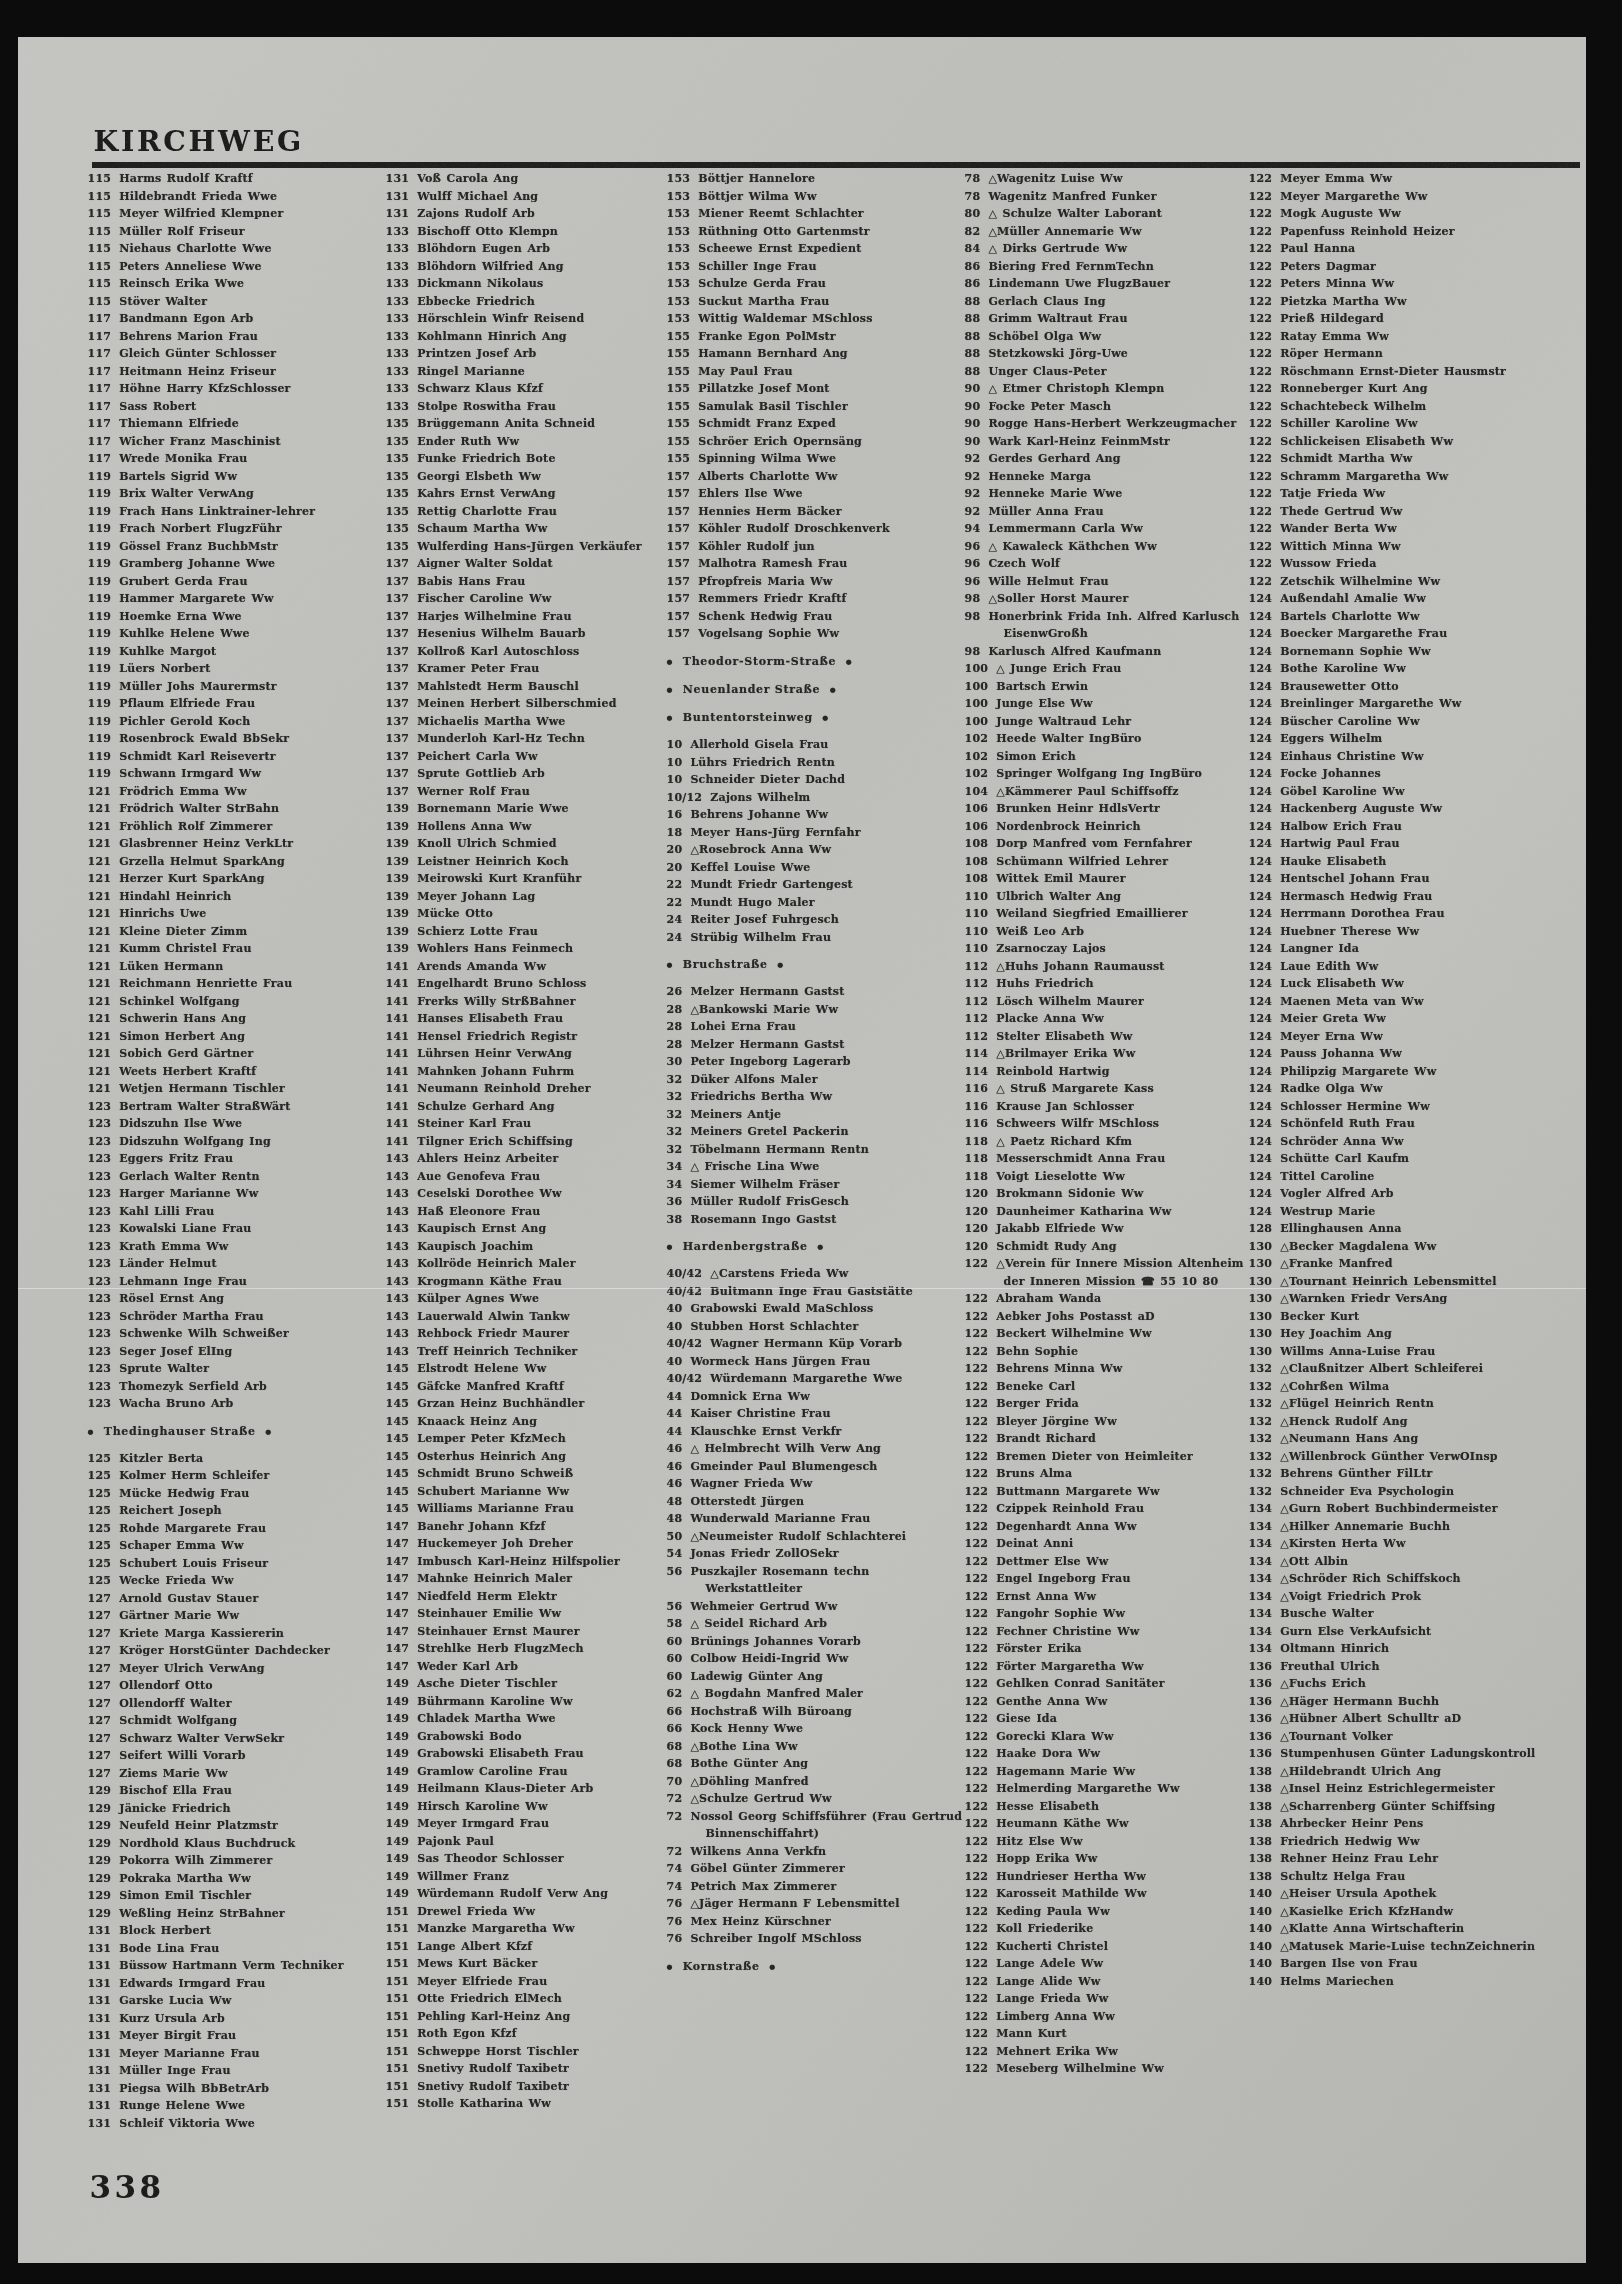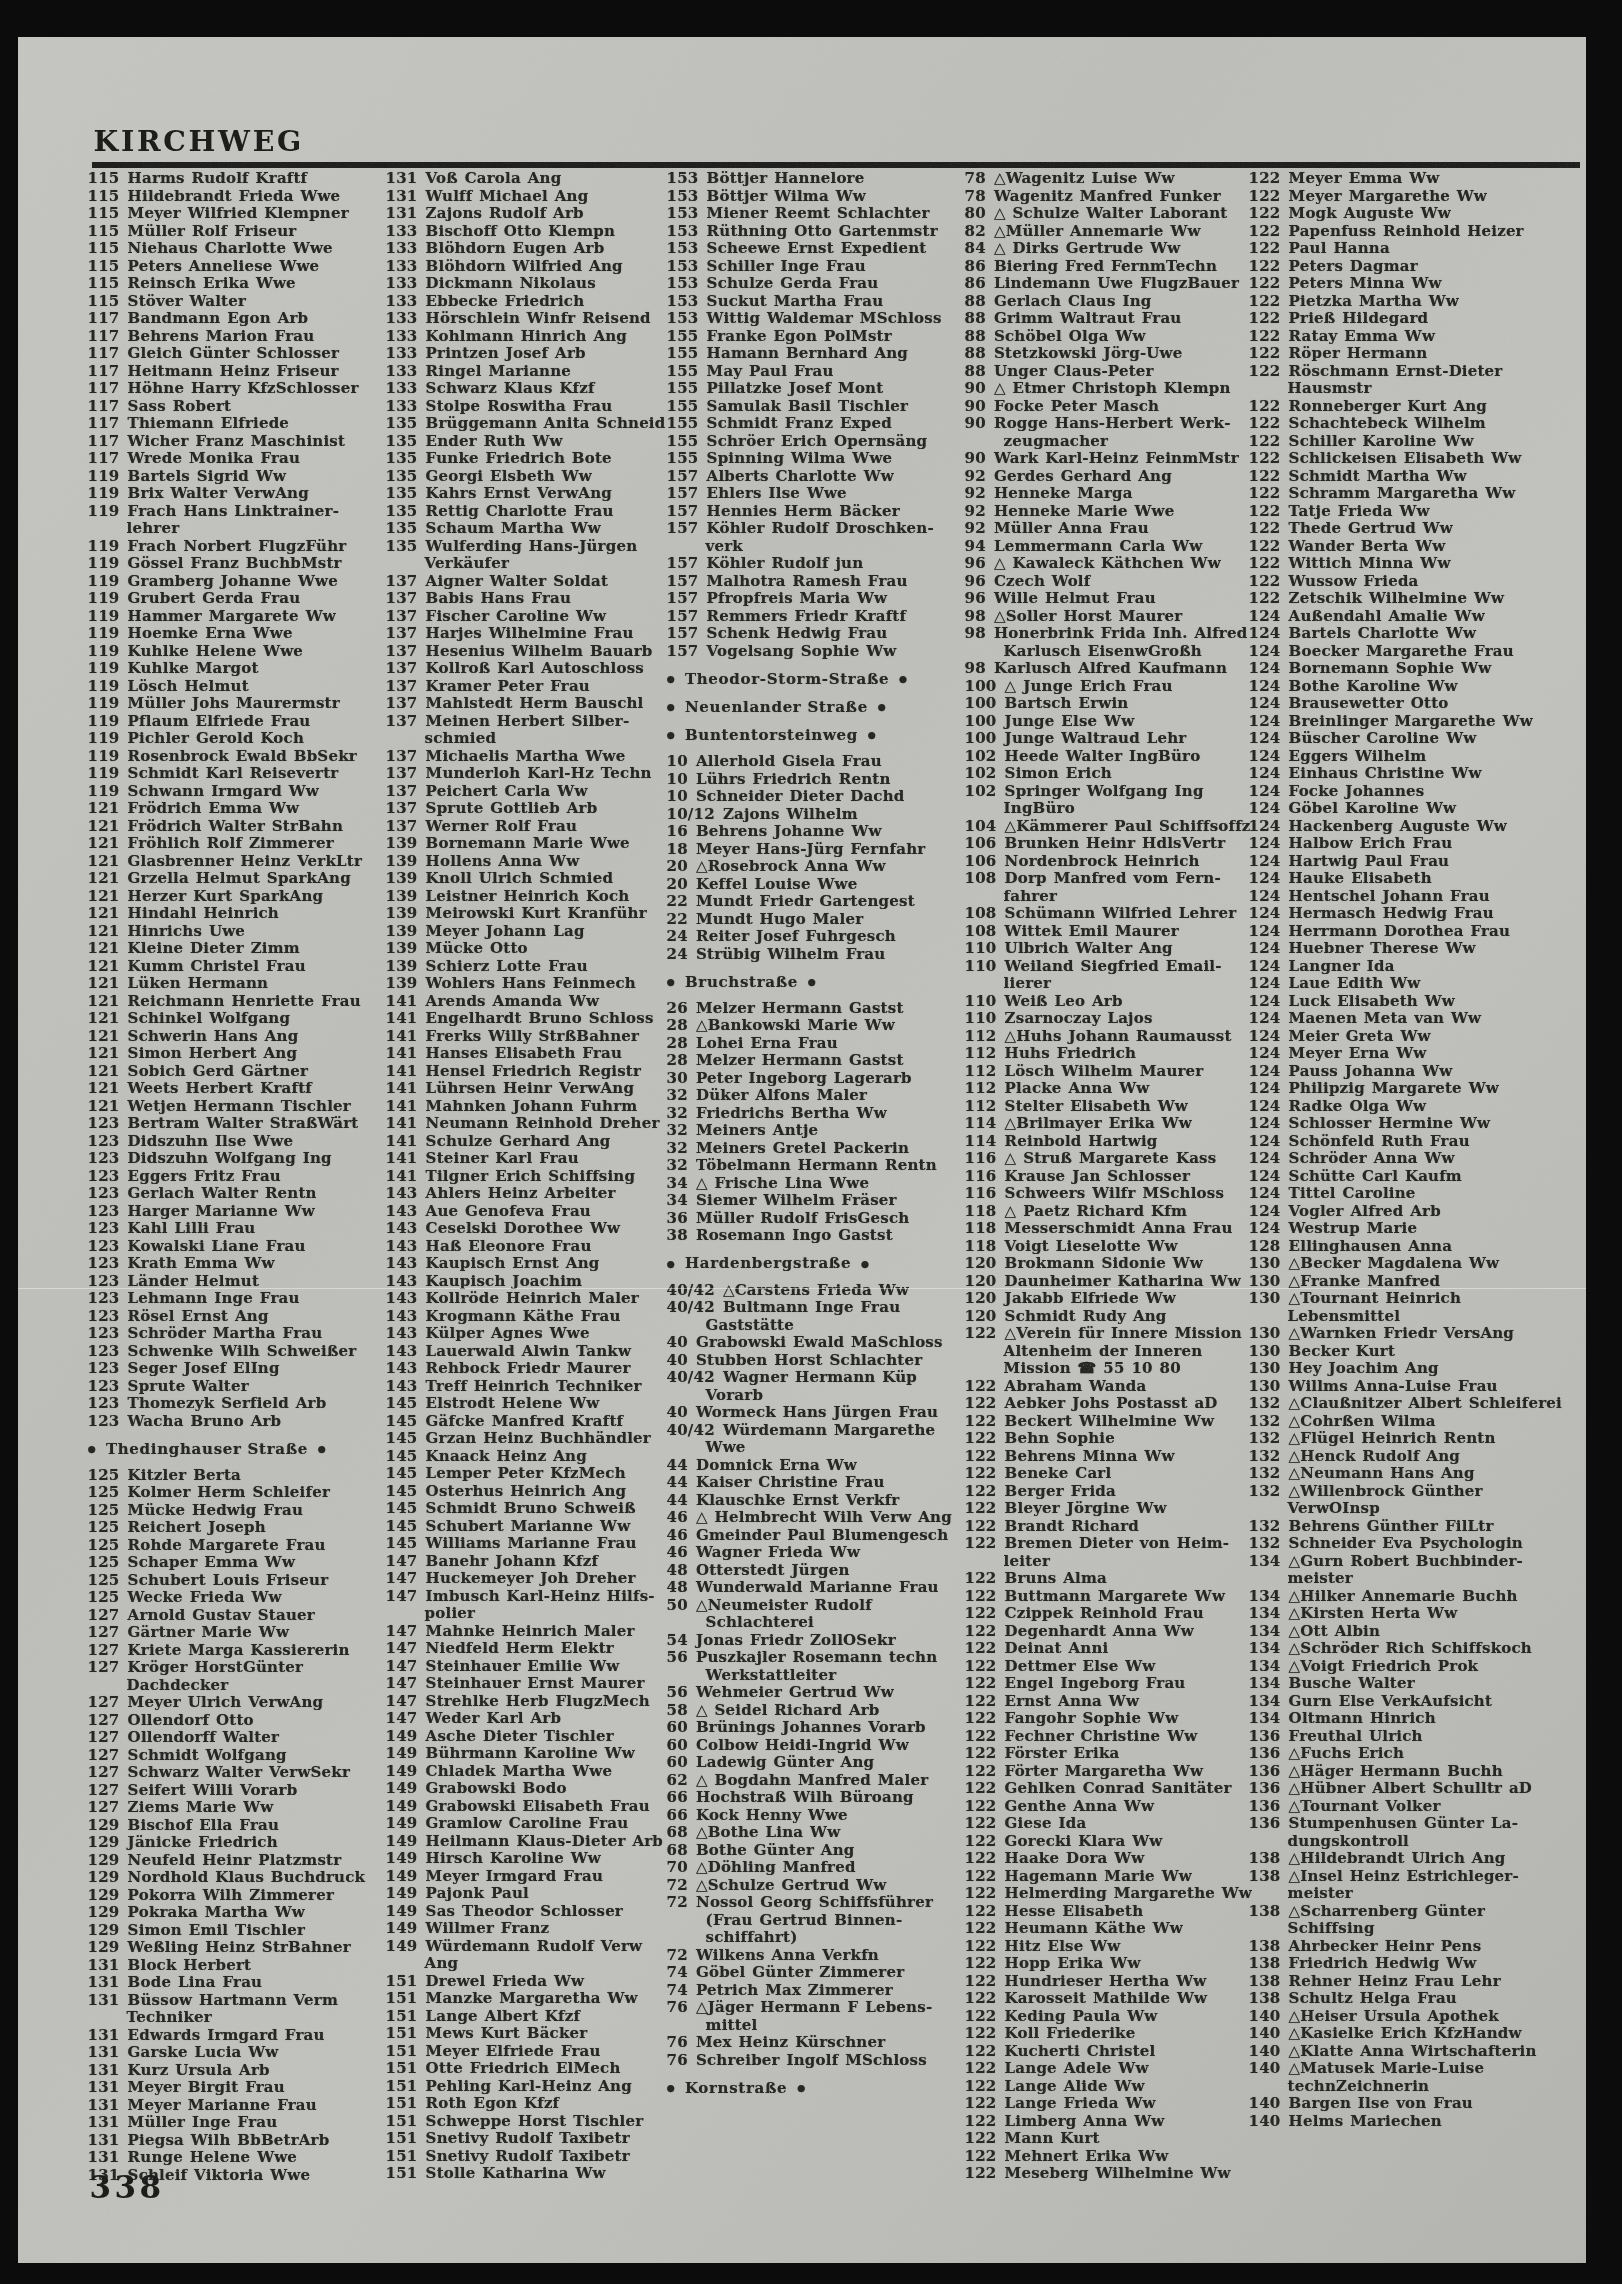--- a/index.html
+++ b/index.html
@@ -16,21 +16,21 @@
   }
   .hdr{
     position:absolute;left:76px;top:87px;
     font-size:28.4px;font-weight:bold;letter-spacing:2.7px;color:#121210;
   }
   .rule{
     position:absolute;left:74px;top:125px;width:1488px;height:6.1px;background:#161614;
   }
   .col{
     position:absolute;top:133px;width:297px;height:2004px;
-    font-size:15px;line-height:17.5px;font-weight:bold;color:#1d1d1b;
+    font-size:11px;line-height:17.5px;font-weight:bold;color:#1d1d1b;
     text-shadow:0 0 0.7px rgba(30,30,28,.55);
   }
   .c0{left:70px}.c1{left:368px}.c2{left:649px}.c3{left:947px}.c4{left:1231px;width:318px}
   .entry{padding-left:39px;text-indent:-39px;letter-spacing:0.2px;word-spacing:1.4px}
   .num{margin-right:8.1px}
   .street{text-align:left;margin:10.2px 0 8.8px;letter-spacing:0.7px;white-space:nowrap}
   .street .dot{font-size:.62em;vertical-align:1.4px}
   .street .sname{margin:0 9.5px}
   .pageno{
     position:absolute;left:72px;top:2132px;
@@ -71,21 +71,21 @@
       <div class="entry"><span class="num">119</span><span class="nm">Brix Walter VerwAng</span></div>
       <div class="entry"><span class="num">119</span><span class="nm">Frach Hans Linktrainer-lehrer</span></div>
       <div class="entry"><span class="num">119</span><span class="nm">Frach Norbert FlugzFühr</span></div>
       <div class="entry"><span class="num">119</span><span class="nm">Gössel Franz BuchbMstr</span></div>
       <div class="entry"><span class="num">119</span><span class="nm">Gramberg Johanne Wwe</span></div>
       <div class="entry"><span class="num">119</span><span class="nm">Grubert Gerda Frau</span></div>
       <div class="entry"><span class="num">119</span><span class="nm">Hammer Margarete Ww</span></div>
       <div class="entry"><span class="num">119</span><span class="nm">Hoemke Erna Wwe</span></div>
       <div class="entry"><span class="num">119</span><span class="nm">Kuhlke Helene Wwe</span></div>
       <div class="entry"><span class="num">119</span><span class="nm">Kuhlke Margot</span></div>
-      <div class="entry"><span class="num">119</span><span class="nm">Lösch Helmut</span></div>
+      <div class="entry"><span class="num">119</span><span class="nm">Lüers Norbert</span></div>
       <div class="entry"><span class="num">119</span><span class="nm">Müller Johs Maurermstr</span></div>
       <div class="entry"><span class="num">119</span><span class="nm">Pflaum Elfriede Frau</span></div>
       <div class="entry"><span class="num">119</span><span class="nm">Pichler Gerold Koch</span></div>
       <div class="entry"><span class="num">119</span><span class="nm">Rosenbrock Ewald BbSekr</span></div>
       <div class="entry"><span class="num">119</span><span class="nm">Schmidt Karl Reisevertr</span></div>
       <div class="entry"><span class="num">119</span><span class="nm">Schwann Irmgard Ww</span></div>
       <div class="entry"><span class="num">121</span><span class="nm">Frödrich Emma Ww</span></div>
       <div class="entry"><span class="num">121</span><span class="nm">Frödrich Walter StrBahn</span></div>
       <div class="entry"><span class="num">121</span><span class="nm">Fröhlich Rolf Zimmerer</span></div>
       <div class="entry"><span class="num">121</span><span class="nm">Glasbrenner Heinz VerkLtr</span></div>

